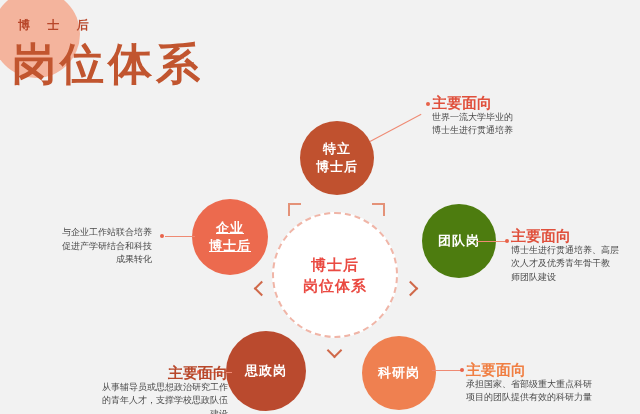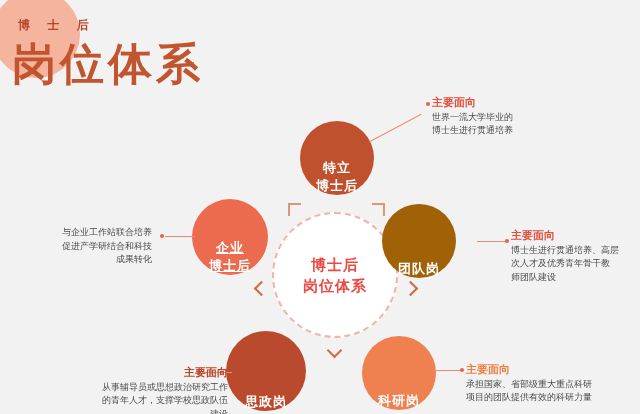--- a/index.html
+++ b/index.html
@@ -100,30 +100,30 @@
   .chev-r { left: 405px; top: 283px; transform: rotate(-135deg); }
   .chev-b { left: 329px; top: 345px; transform: rotate(-45deg); }
 
   
   .node {
     position: absolute;
     border-radius: 50%;
     display: flex;
     flex-direction: column;
     align-items: center;
-    justify-content: flex-end;
+    justify-content: center;
     color: #ffffff;
     font-weight: 700;
     font-size: 13px;
     line-height: 18px;
     letter-spacing: 1px;
     text-align: center;
   }
   .node-top   { left: 300px; top: 121px; width: 74px; height: 74px; background: #c0512f; }
-  .node-right { left: 382px; top: 204px; width: 74px; height: 74px; background: #a16207; }
+  .node-right { left: 422px; top: 204px; width: 74px; height: 74px; background: #4d7c0f; }
   .node-left  { left: 192px; top: 199px; width: 76px; height: 76px; background: #ec6a4e; text-decoration: underline; }
   .node-bl    { left: 226px; top: 331px; width: 80px; height: 80px; background: #ba4a2e; }
   .node-br    { left: 362px; top: 336px; width: 74px; height: 74px; background: #ef8050; }
 
   
   .conn {
     position: absolute;
     background: #ef8a73;
     height: 1px;
   }
@@ -136,21 +136,21 @@
   }
   .conn-diag {
     position: absolute;
     height: 1px;
     background: #ef8a73;
     transform-origin: left center;
   }
 
   
   .anno { position: absolute; font-size: 9px; line-height: 13.5px; color: #4a4a4a; }
-  .anno .hd { font-weight: 700; font-size: 11px; margin-bottom: 1px; display: block; }
+  .anno .hd { font-weight: 700; font-size: 15px; margin-bottom: 1px; display: block; }
   .hd-red    { color: #e0503c; }
   .hd-orange { color: #f07f43; }
   .hd-brick  { color: #b8472a; }
   .anno .bd { display: block; white-space: pre-line; }
 
   .anno-topright { left: 432px; top: 96px; width: 140px; text-align: left; }
   .anno-right    { left: 511px; top: 229px; width: 128px; text-align: left; }
   .anno-botright { left: 466px; top: 363px; width: 174px; text-align: left; }
   .anno-botleft  { left: 62px;  top: 366px; width: 166px; text-align: right; }
   .anno-left     { left: 20px;  top: 226px; width: 132px; text-align: right; }

